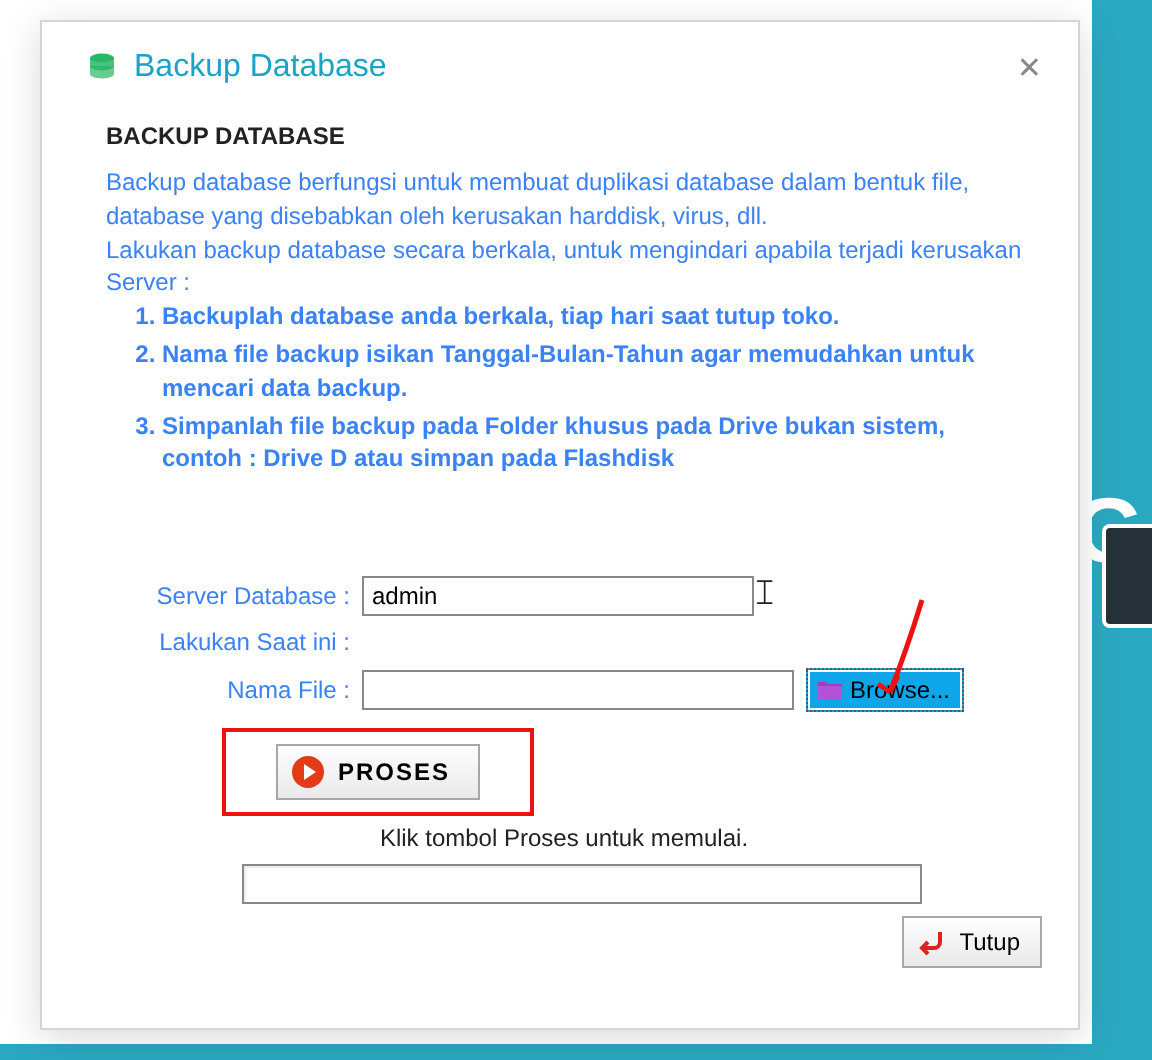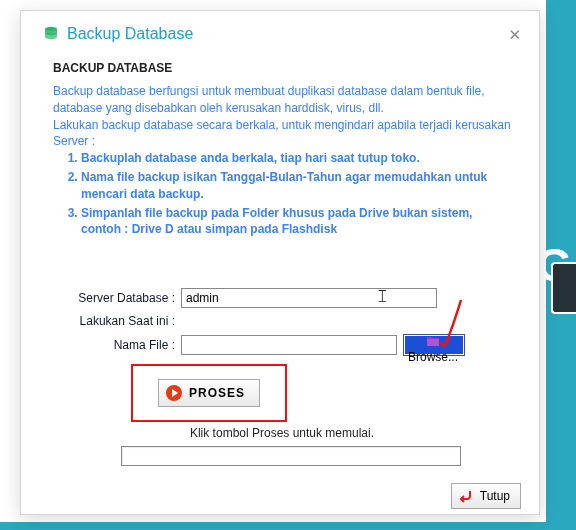--- a/index.html
+++ b/index.html
@@ -109,64 +109,63 @@
   .row{
     display:flex;
     align-items:center;
     margin-bottom:6px;
   }
   .row .lbl{
     width:138px;
     text-align:right;
     padding-right:6px;
     font-size:12px;
-    color:#0f172a;
+    color:#3b82f6;
   }
   .row input[type=text]{
     height:20px;
     border:1px solid #888;
     padding:1px 4px;
     font-size:12px;
     background:#fff;
   }
-  .in-server{width:256px;}
+  .in-server{width:196px;}
   .in-db    {width:216px;}
   .in-file  {width:216px;}
   .text-cursor{
     position:absolute;
     font-size:18px;
     color:#222;
     pointer-events:none;
     left:333px;
     top:-2px;
     font-family:serif;
   }
   .browse-btn{
     margin-left:6px;
     height:22px;
     display:inline-flex;
     align-items:center;
     gap:3px;
     padding:0 6px 0 4px;
     font-size:12px;
-    background:#1d4ed8;
+    background:#0ea5e9;
     border:1px dotted #555;
     cursor:pointer;
     box-shadow:inset 0 0 0 1px #fff;
-    flex-direction:column;
   }
   .browse-btn .folder{
     width:14px;height:12px;
   }
   
   .proses-wrap{
     border:2px solid #e11;
     width:156px;
-    height:58px;
-    margin:8px 0 4px 88px;
+    height:44px;
+    margin:8px 0 4px 68px;
     display:flex;
     align-items:center;
     justify-content:center;
   }
   .proses-btn{
     height:28px;
     padding:0 14px 0 6px;
     background:linear-gradient(#fefefe,#e9e9e9);
     border:1px solid #a7a7a7;
     display:inline-flex;
@@ -188,21 +187,21 @@
     height:20px;
     width:340px;
     margin:0 auto 0 78px;
     background:#fff;
     border:1px solid #888;
     box-shadow:inset 1px 1px 1px rgba(0,0,0,.08);
   }
   .footer{
     position:absolute;
     right:18px;
-    bottom:5px;
+    bottom:30px;
   }
   .close-btn{
     height:26px;
     padding:0 10px 0 6px;
     background:linear-gradient(#fefefe,#e9e9e9);
     border:1px solid #a7a7a7;
     display:inline-flex;
     align-items:center;
     gap:6px;
     font-size:12px;

